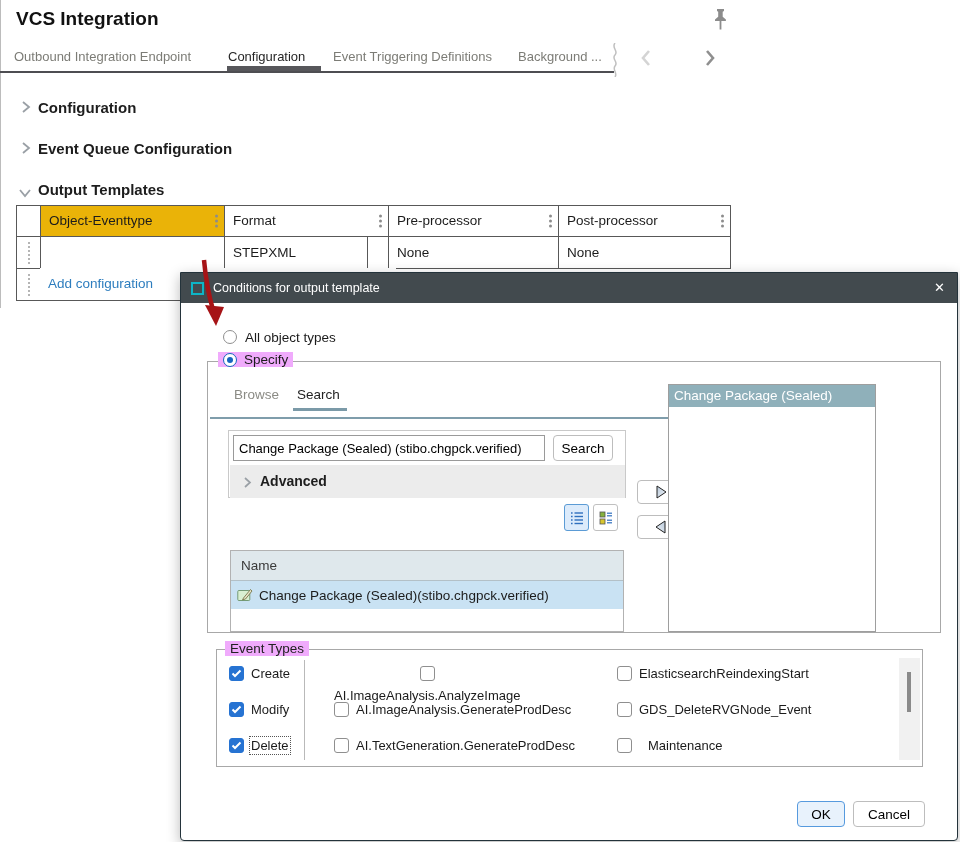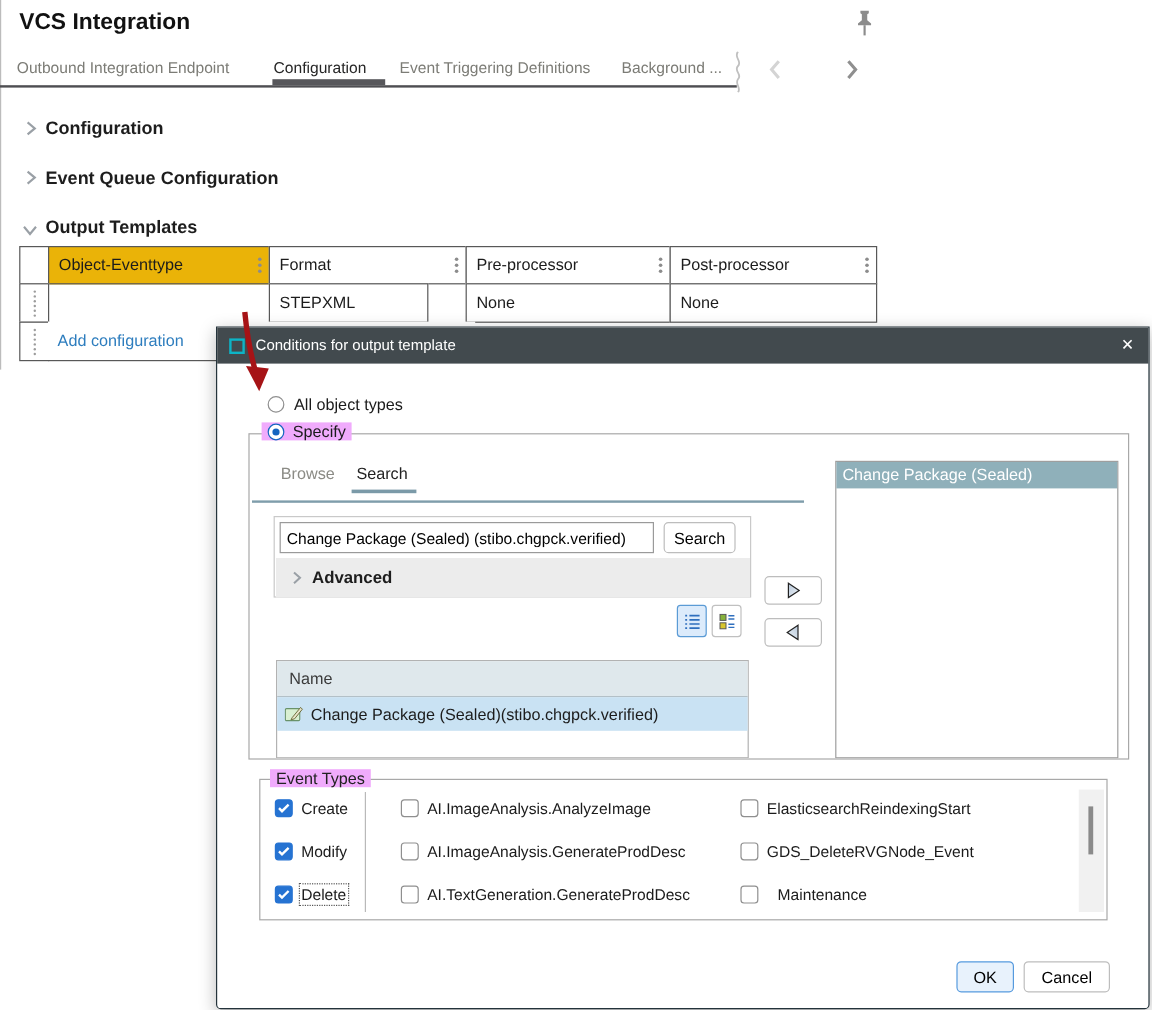--- a/index.html
+++ b/index.html
@@ -165,21 +165,21 @@
     <div class="abs tcell" style="left:0;top:31px;width:25px;height:33px;padding:0;">
       <span class="handle-dots">
           <i></i>
           <i></i>
           <i></i>
           <i></i>
           <i></i>
           <i></i>
         </span>
     </div>
-    <div class="abs tcell nowrap" style="left:208px;top:31px;width:133px;height:33px;line-height:31px;">STEPXML</div>
+    <div class="abs tcell nowrap" style="left:208px;top:31px;width:144px;height:33px;line-height:31px;">STEPXML</div>
     <div class="abs tcell nowrap" style="left:372px;top:31px;width:171px;height:33px;line-height:31px;">None</div>
     <div class="abs tcell nowrap" style="left:542px;top:31px;width:173px;height:33px;line-height:31px;">None</div>
 
     <div class="abs tcell" style="left:0;top:63px;width:25px;height:33px;padding:0;">
       <span class="handle-dots">
           <i></i>
           <i></i>
           <i></i>
           <i></i>
           <i></i>
@@ -279,21 +279,21 @@
           <defs>
               <linearGradient id="g2" x1="1" y1="0" x2="0" y2="1">
                 <stop offset="0" stop-color="#b9c9da"></stop>
                 <stop offset="1" stop-color="#eef3f8"></stop>
               </linearGradient>
             </defs>
           <polygon points="10,1 1,7 10,13" fill="url(#g2)" stroke="#222" stroke-width="1"></polygon>
         </svg>
       </button>
 
-      <div class="abs sel-list" style="left:488px;top:22px;width:236px;height:248px;">
+      <div class="abs sel-list" style="left:460px;top:22px;width:208px;height:248px;">
         <div class="srow nowrap">Change Package (Sealed)</div>
       </div>
     </div>
 
     
     <div class="fieldset" style="left:35px;top:376px;width:707px;height:118px;">
       <div class="legend" style="left:8px;top:-9px;font-size:13.5px;color:#222;">Event Types</div>
 
       <div class="cb checked" style="left:12px;top:16px;">
         <span class="box">
@@ -315,21 +315,21 @@
         <span class="box">
             <svg width="11" height="9" viewBox="0 0 11 9">
               <polyline points="1.5,4.5 4,7 9.5,1.5" stroke="#fff" stroke-width="2" fill="none"></polyline>
             </svg>
           </span>
         <span class="lbl focused">Delete</span>
       </div>
 
       <div class="abs" style="left:87px;top:10px;width:1px;height:100px;background:#b9b9b9;"></div>
 
-      <div class="cb" style="left:117px;top:16px;">
+      <div class="cb" style="left:117px;top:16px;flex-direction:column;">
         <span class="box"></span>
         <span class="lbl">AI.ImageAnalysis.AnalyzeImage</span>
       </div>
       <div class="cb" style="left:117px;top:52px;">
         <span class="box"></span>
         <span class="lbl">AI.ImageAnalysis.GenerateProdDesc</span>
       </div>
       <div class="cb" style="left:117px;top:88px;">
         <span class="box"></span>
         <span class="lbl">AI.TextGeneration.GenerateProdDesc</span>

